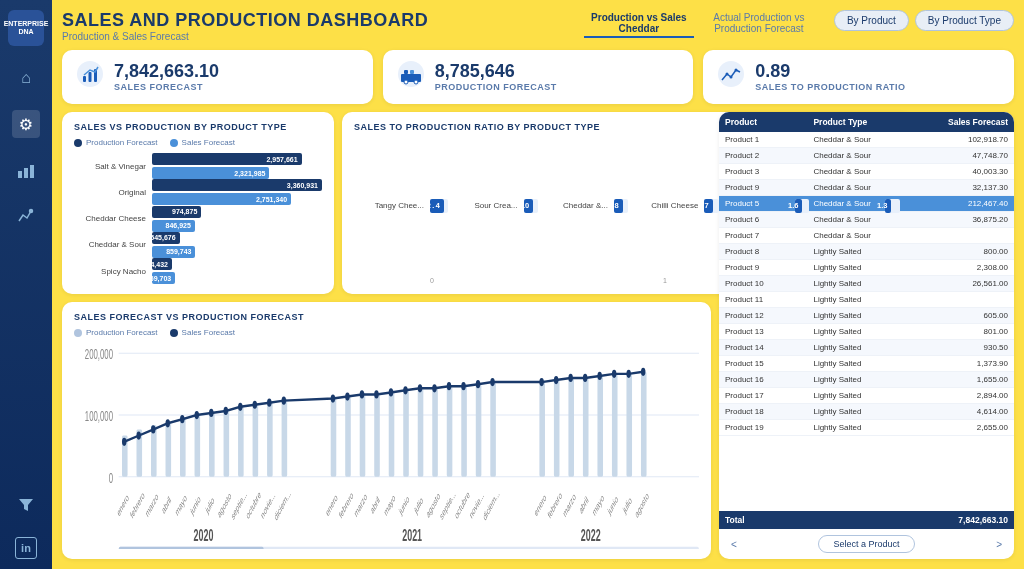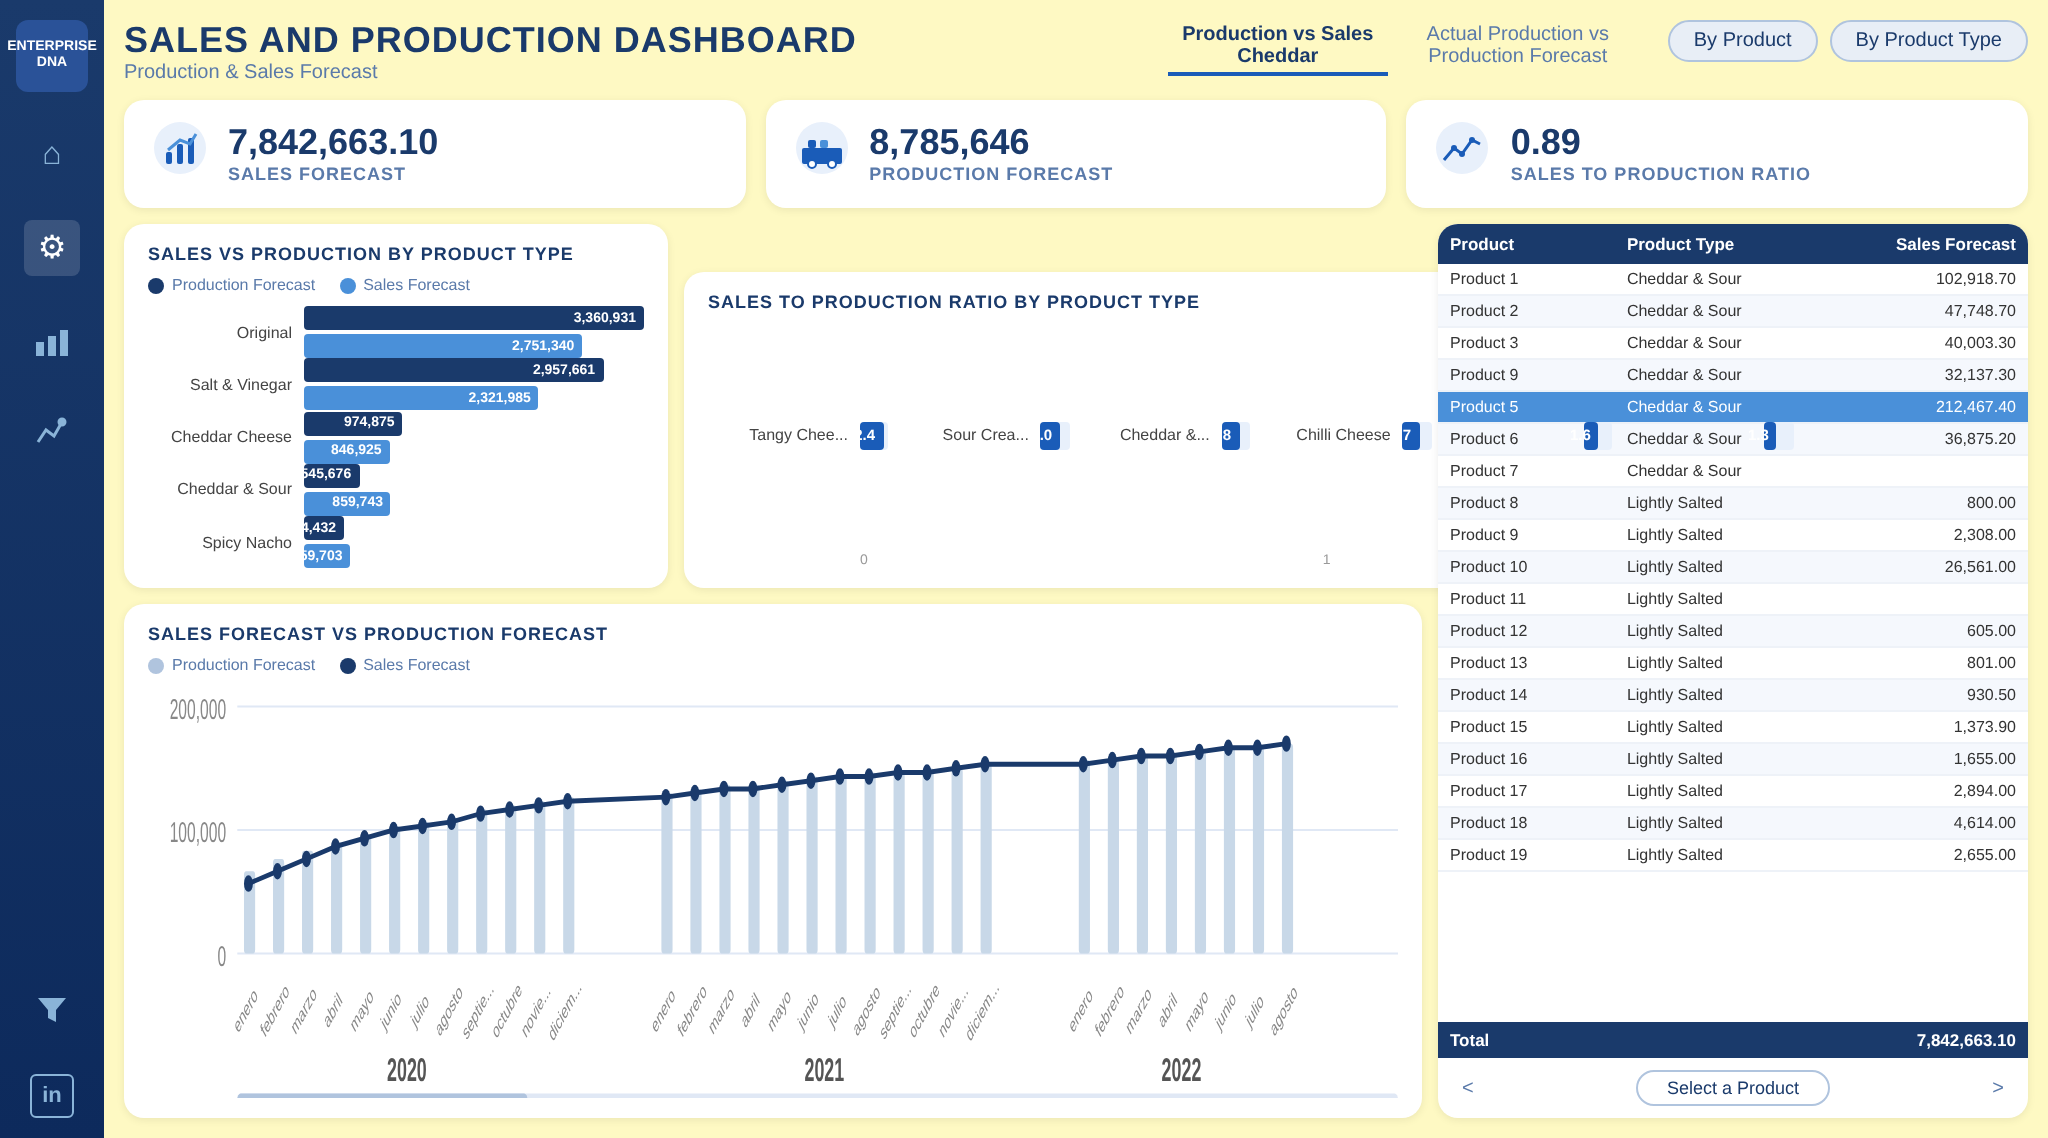--- a/index.html
+++ b/index.html
@@ -52,21 +52,21 @@
       color: #fff;
       background: rgba(255,255,255,0.15);
     }
     .sidebar-spacer { flex: 1; }
 
     
     .main-content {
       flex: 1;
       display: flex;
       flex-direction: column;
-      background: #fef9c3;
+      background: #fde047;
       padding: 10px;
       gap: 8px;
       overflow: hidden;
     }
 
     
     .header {
       display: flex;
       align-items: flex-start;
       gap: 20px;
@@ -505,38 +505,38 @@
               <div class="legend-dot" style="background:#1a3a6b;"></div>
               <span>Production Forecast</span>
             </div>
             <div class="legend-item">
               <div class="legend-dot" style="background:#4a90d9;"></div>
               <span>Sales Forecast</span>
             </div>
           </div>
           <div class="bar-chart-container" id="bar-chart">
               <div class="bar-row">
+                <div class="bar-label">Salt &amp; Vinegar</div>
+                <div class="bars-group">
+                  <div class="bar-item">
+                    <div class="bar-fill bar-dark" style="width: 149.602px;">2,957,661</div>
+                  </div>
+                  <div class="bar-item">
+                    <div class="bar-fill bar-light" style="width: 117.449px;">2,321,985</div>
+                  </div>
+                </div>
+              </div>
+              <div class="bar-row">
                 <div class="bar-label">Original</div>
                 <div class="bars-group">
                   <div class="bar-item">
                     <div class="bar-fill bar-dark" style="width: 170px;">3,360,931</div>
                   </div>
                   <div class="bar-item">
                     <div class="bar-fill bar-light" style="width: 139.166px;">2,751,340</div>
-                  </div>
-                </div>
-              </div>
-              <div class="bar-row">
-                <div class="bar-label">Salt &amp; Vinegar</div>
-                <div class="bars-group">
-                  <div class="bar-item">
-                    <div class="bar-fill bar-dark" style="width: 149.602px;">2,957,661</div>
-                  </div>
-                  <div class="bar-item">
-                    <div class="bar-fill bar-light" style="width: 117.449px;">2,321,985</div>
                   </div>
                 </div>
               </div>
               <div class="bar-row">
                 <div class="bar-label">Cheddar Cheese</div>
                 <div class="bars-group">
                   <div class="bar-item">
                     <div class="bar-fill bar-dark" style="width: 49.3104px;">974,875</div>
                   </div>
                   <div class="bar-item">
@@ -562,27 +562,27 @@
                     <div class="bar-fill bar-dark" style="width: 19.9509px;">394,432</div>
                   </div>
                   <div class="bar-item">
                     <div class="bar-fill bar-light" style="width: 23.2523px;">459,703</div>
                   </div>
                 </div>
               </div>
             </div>
         </div>
 
-        <div class="chart-panel" style="flex:1;margin-top:24px;">
+        <div class="chart-panel" style="flex:1;">
           <div class="chart-title">SALES TO PRODUCTION RATIO BY PRODUCT TYPE</div>
           <div class="ratio-chart-container" id="ratio-chart">
               <div class="ratio-row">
                 <div class="ratio-label">Tangy Chee...</div>
                 <div class="ratio-bar-bg">
-                  <div class="ratio-bar-fill" style="width: 80%;">2.4</div>
+                  <div class="ratio-bar-fill" style="width: 80%; font-family: Liberation Mono, monospace;">2.4</div>
                 </div>
               </div>
               <div class="ratio-row">
                 <div class="ratio-label">Sour Crea...</div>
                 <div class="ratio-bar-bg">
                   <div class="ratio-bar-fill" style="width: 67%;">2.0</div>
                 </div>
               </div>
               <div class="ratio-row">
                 <div class="ratio-label">Cheddar &amp;...</div>

